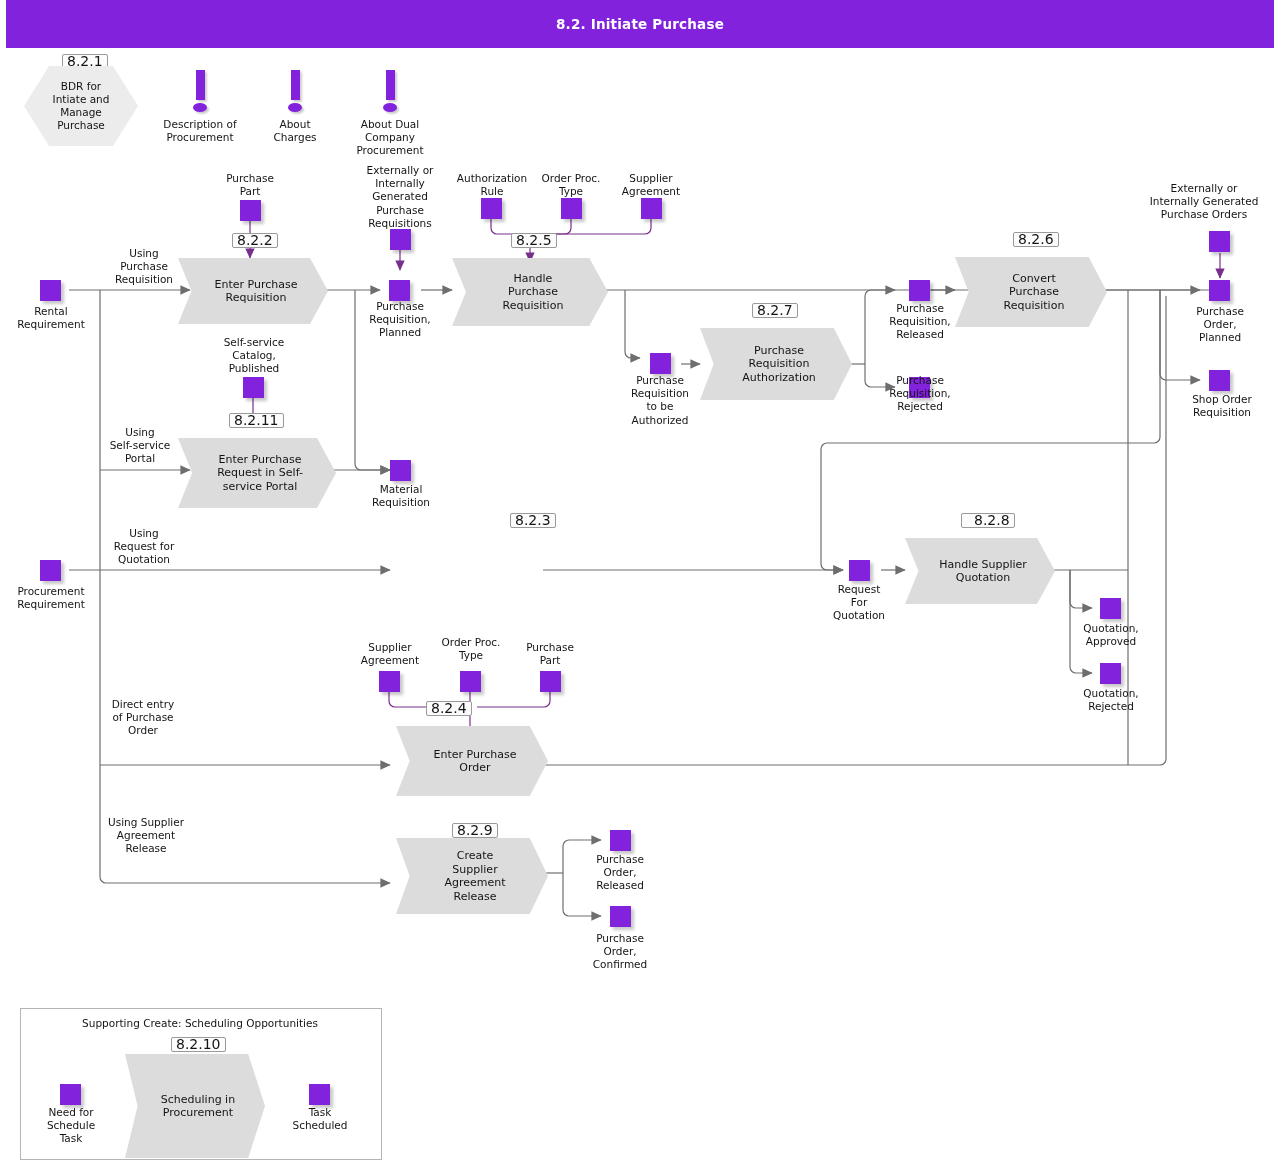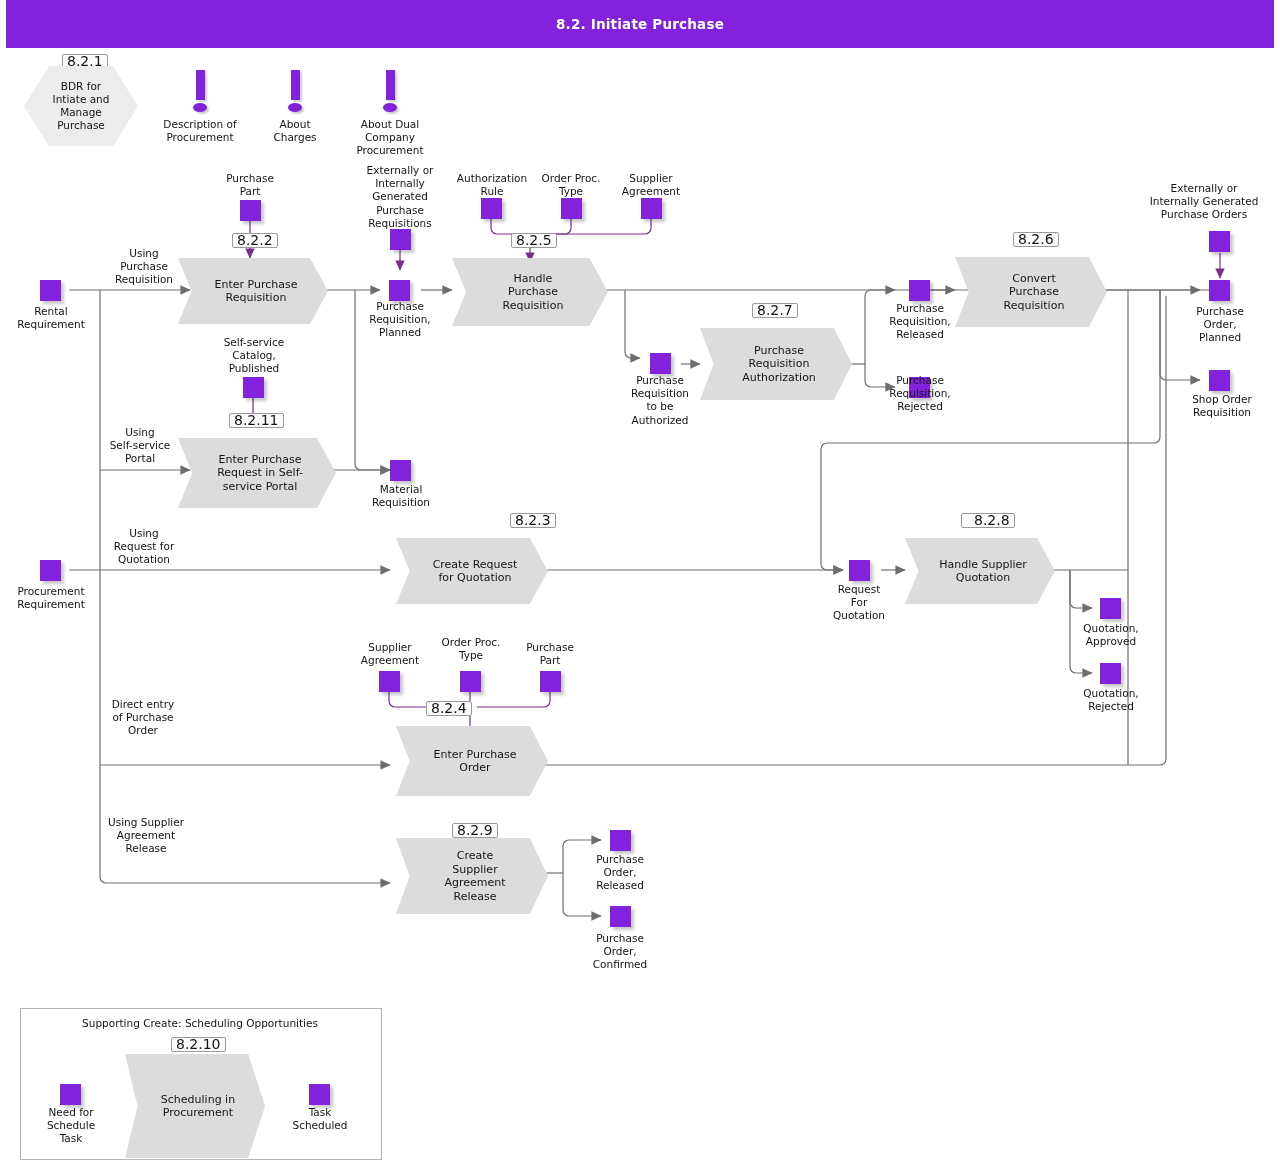--- a/index.html
+++ b/index.html
@@ -309,24 +309,20 @@
   </div>
 
   <div class="tag" style="left:1013px;top:232px;">8.2.6</div>
   <div class="proc" style="left:955px;top:257px;width:152px;height:70px;">
     <span>Convert
 Purchase
 Requisition</span>
   </div>
 
   <div class="tag" style="left:465px;top:513px;margin-left:45px;">8.2.3</div>
-  <div class="proc" style="left:396px;top:538px;width:152px;height:66px;">
-    <span>Create Request
-for Quotation</span>
-  </div>
 
   <div class="tag" style="left:961px;top:513px;padding-left:12px;">8.2.8</div>
   <div class="proc" style="left:905px;top:538px;width:150px;height:66px;">
     <span>Handle Supplier
 Quotation</span>
   </div>
 
   <div class="tag" style="left:426px;top:701px;">8.2.4</div>
   <div class="proc" style="left:396px;top:726px;width:152px;height:70px;">
     <span>Enter Purchase

